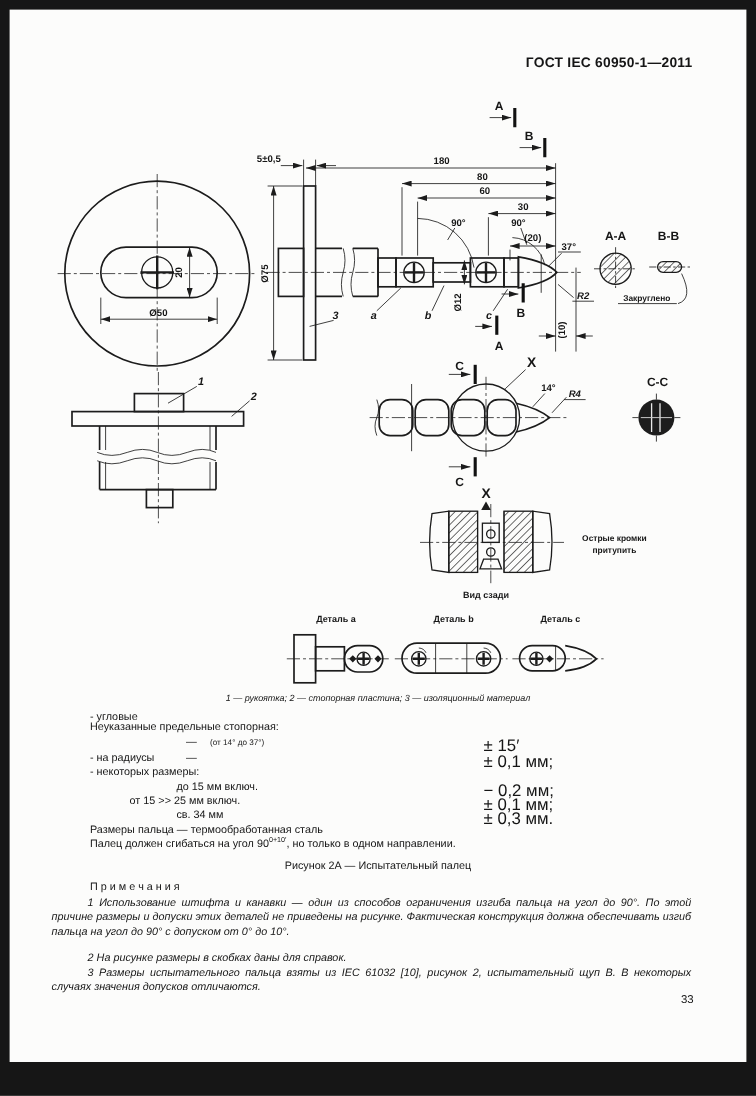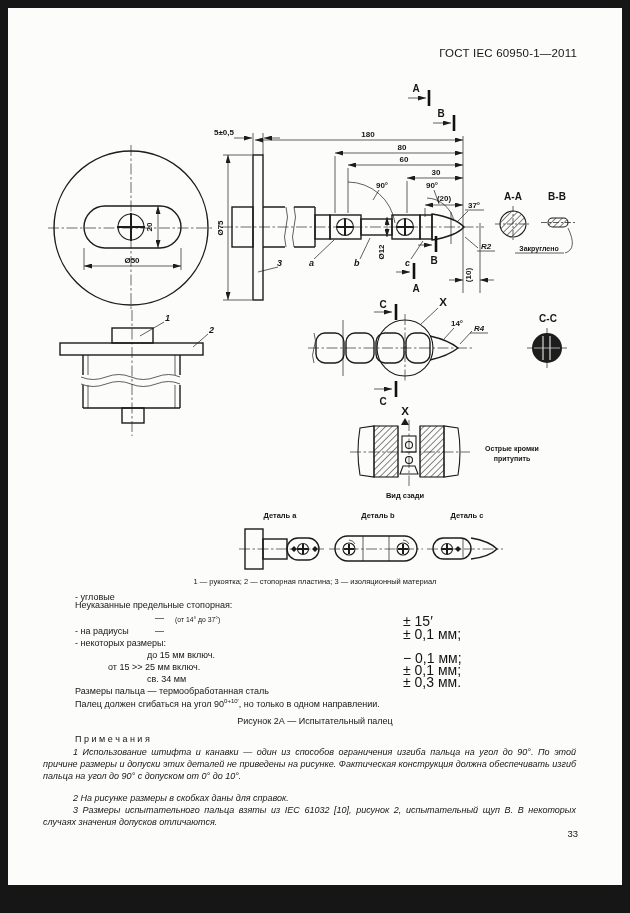--- a/index.html
+++ b/index.html
@@ -1,18 +1,18 @@
 <!DOCTYPE html>
 <html><head>
 <meta charset="utf-8">
 <style>
   html,body{margin:0;padding:0;background:#161616;width:630px;height:913px;overflow:hidden;
     font-family:"Liberation Sans",sans-serif;}
   .page{position:absolute;left:8px;top:8px;width:614px;height:877px;background:#fcfcfb;color:#151515;}
-  .hdr{position:absolute;top:39px;right:45px;font-weight:normal;font-size:11.5px;letter-spacing:.2px;margin-left:20px;}
+  .hdr{position:absolute;top:39px;right:45px;font-weight:bold;font-size:11.5px;letter-spacing:.2px;margin-left:20px;}
   svg.dwg{position:absolute;left:0;top:0;}
   svg text{fill:#161616;font-family:"Liberation Sans",sans-serif;}
   .dt{font-size:8px;font-weight:bold;}
   .st{font-size:10px;font-weight:bold;}
   .xt{font-size:11.5px;font-weight:bold;}
   .it{font-style:italic;}
   .lbl{font-size:9px;font-weight:bold;font-style:italic;}
   .an{font-size:7px;font-weight:bold;}
   .an8{font-size:7.5px;font-weight:bold;}
   .ol{fill:none;stroke:#1c1c1c;stroke-width:1.4;}
@@ -22,21 +22,21 @@
   .tick{stroke:#111;stroke-width:2.6;}
   .hf{fill:url(#h);stroke:#1c1c1c;stroke-width:1.1;}
   .scr{stroke:#1c1c1c;stroke-width:2;}
   .tr{position:absolute;left:67px;font-size:9px;white-space:nowrap;}
   .tv{position:absolute;left:395px;font-size:14px;white-space:nowrap;}
   .small{font-size:6.8px;}
   .cap{position:absolute;left:0;width:100%;text-align:center;font-size:9px;}
   .note{position:absolute;left:35px;width:533px;font-size:9px;line-height:12px;
     text-align:justify;text-indent:30px;margin:0;font-style:italic;}
   .ntitle{position:absolute;left:67px;font-size:9px;}
-  .legend{position:absolute;left:0;top:569px;width:614px;text-align:center;font-size:7.5px;}
+  .legend{position:absolute;left:0;top:569px;width:614px;text-align:center;font-size:7.5px;font-style:italic;}
   .pn{position:absolute;right:44px;top:820px;font-size:9.5px;}
   sup{font-size:6px;vertical-align:super;}
 </style>
 </head>
 <body>
 
 <div class="page">
 
   <div class="hdr">ГОСТ IEC 60950-1—2011</div>
 
@@ -293,21 +293,21 @@
   <div class="tr small" style="top:608px;left:167px">(от 14° до 37°)</div>
   <div class="tv" style="top:605px">± 15′</div>
 
   <div class="tr" style="top:618px">- на радиусы</div>
   <div class="tr" style="top:618px;left:147px">—</div>
   <div class="tv" style="top:618px">± 0,1 мм;</div>
 
   <div class="tr" style="top:630px">- некоторых размеры:</div>
 
   <div class="tr" style="top:642px;left:139px">до 15 мм включ.</div>
-  <div class="tv" style="top:642px">− 0,1 мм;</div>
+  <div class="tv" style="top:642px">− 0,2 мм;</div>
 
   <div class="tr" style="top:654px;left:100px">от 15 &gt;&gt; 25 мм включ.</div>
   <div class="tv" style="top:654px">± 0,1 мм;</div>
 
   <div class="tr" style="top:666px;left:139px">св. 34 мм</div>
   <div class="tv" style="top:666px">± 0,3 мм.</div>
 
   <div class="tr" style="top:678px">Размеры пальца — термообработанная сталь</div>
 
   <div class="tr" style="top:690px"><span>Палец должен сгибаться на угол 90</span><sup>0+10′</sup><span>, но только в одном направлении.</span></div>

